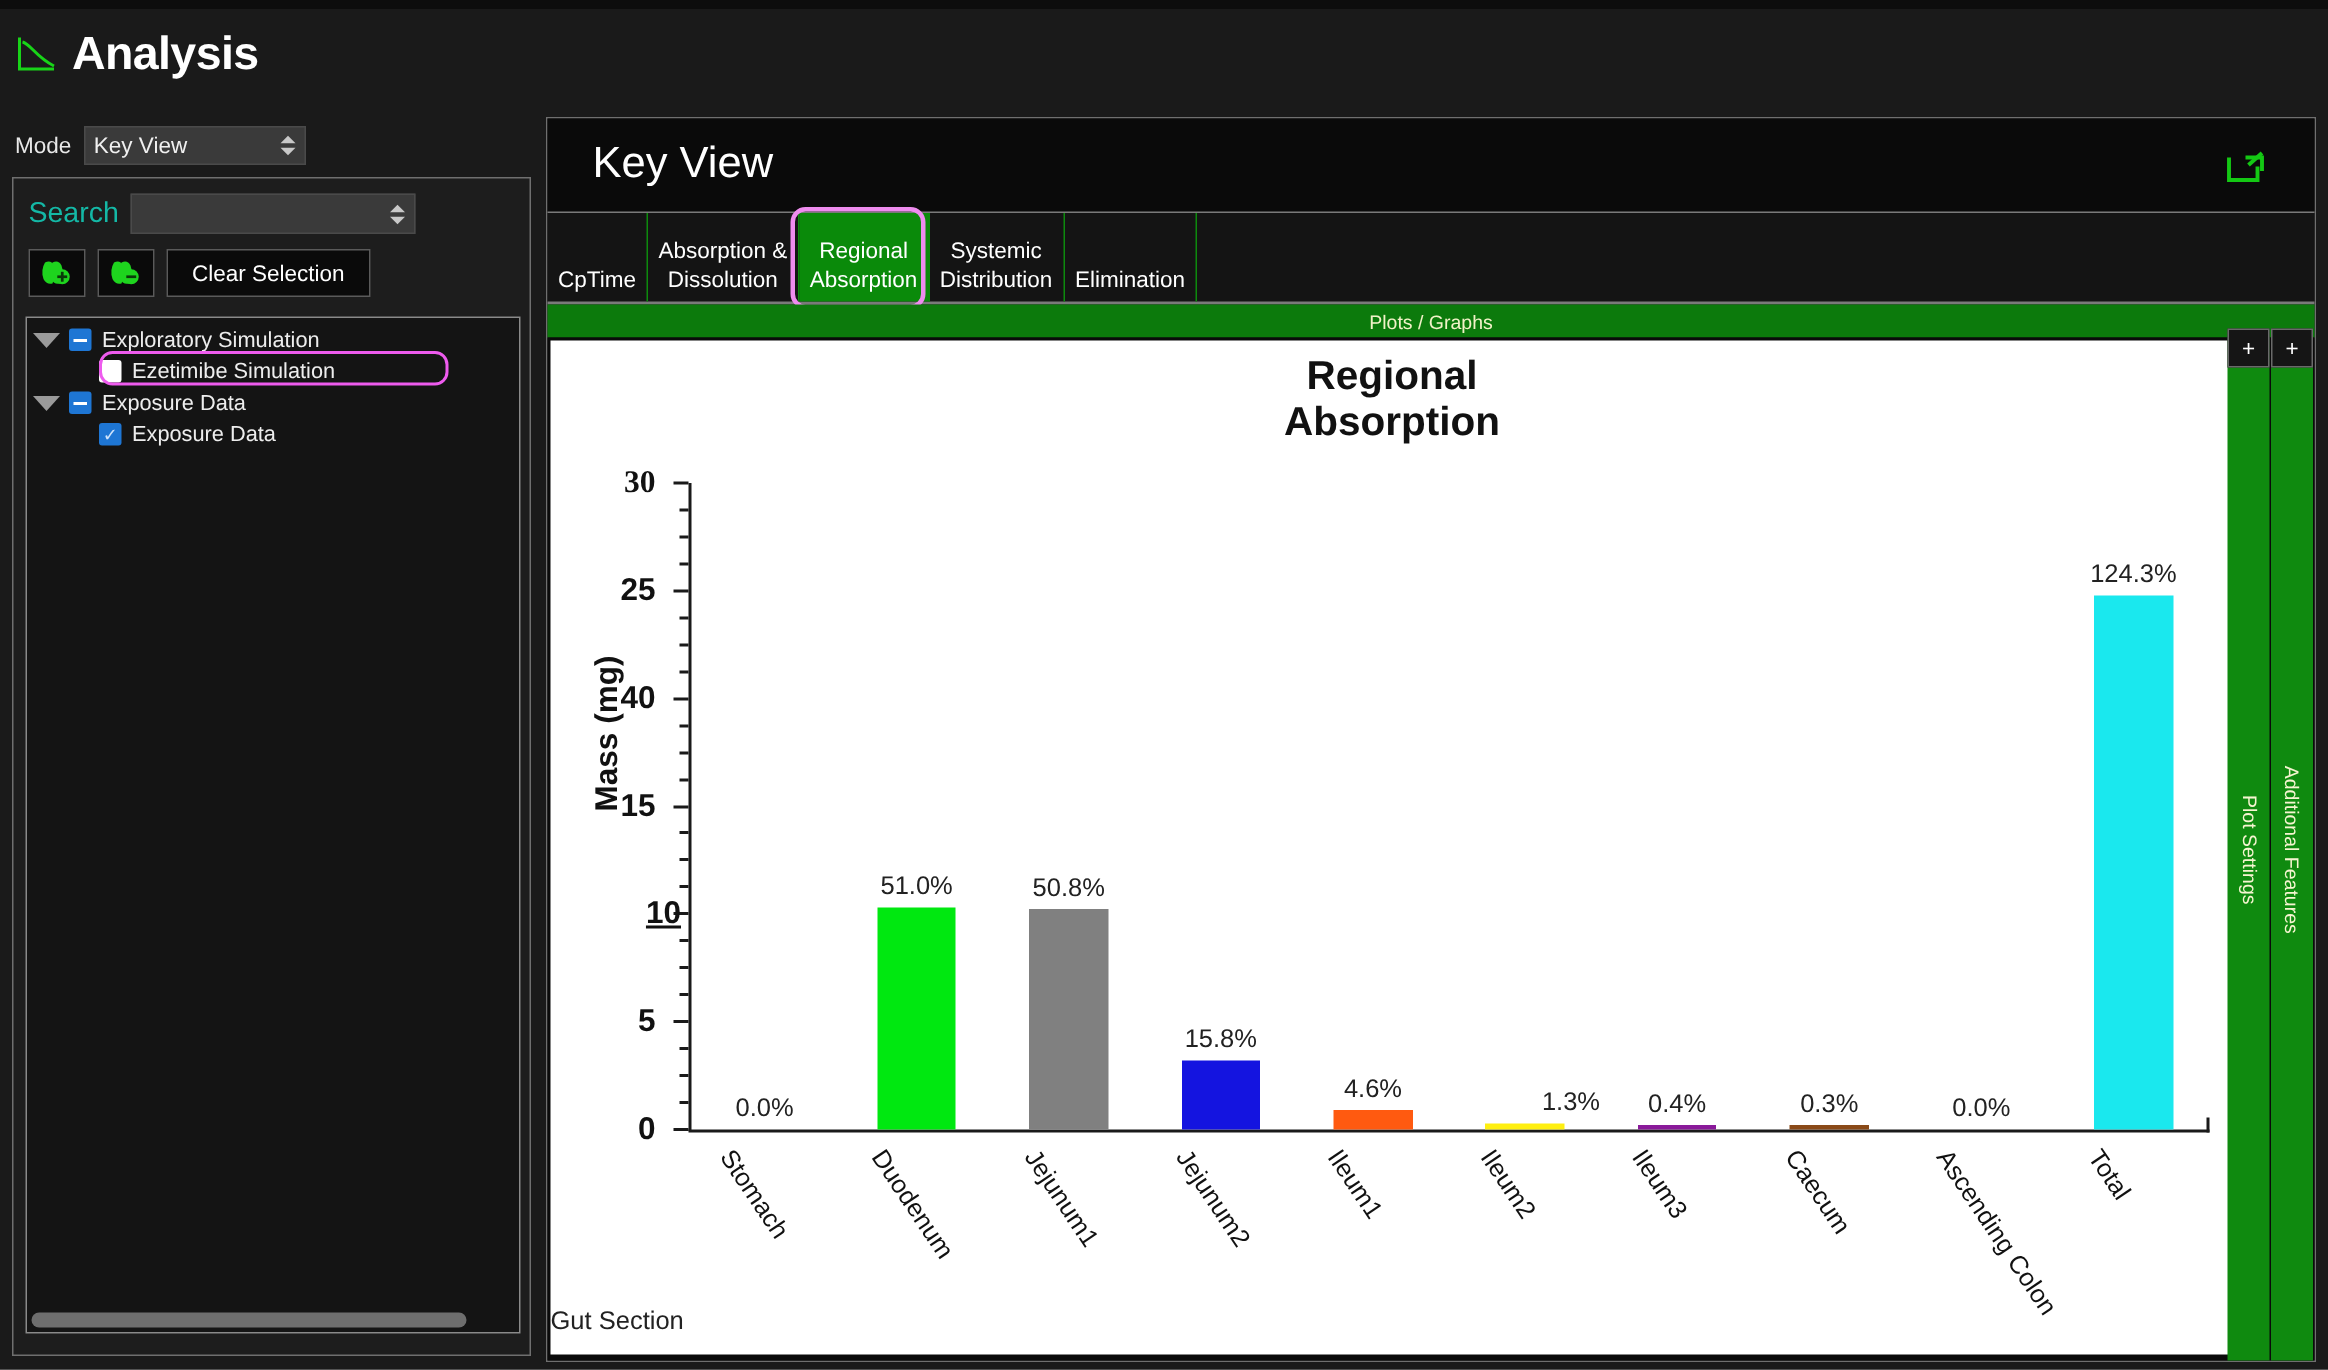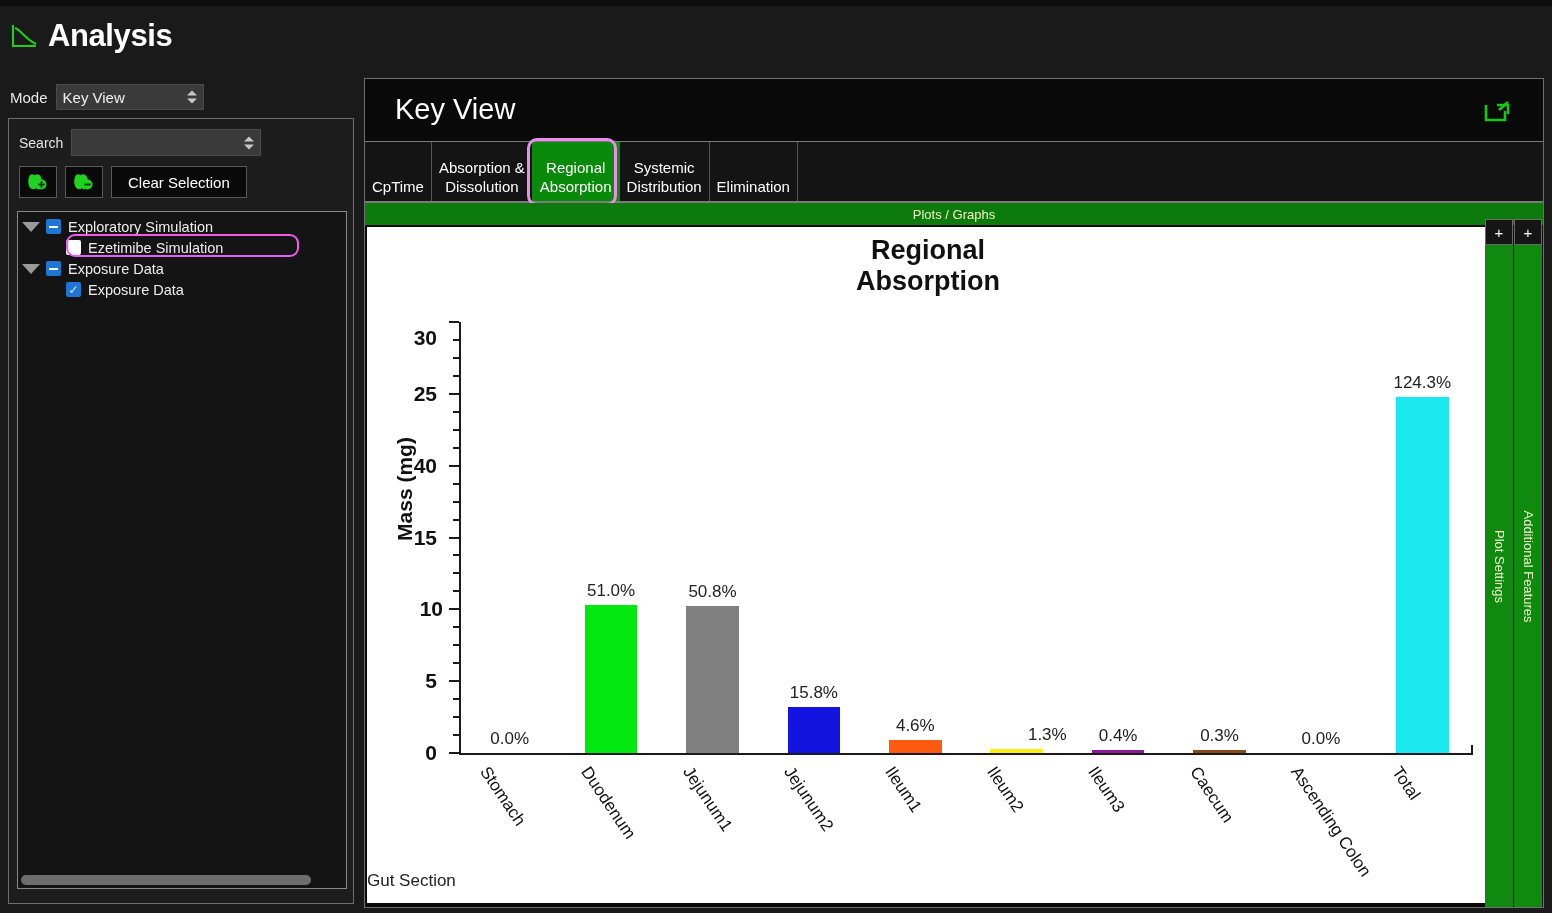--- a/index.html
+++ b/index.html
@@ -37,21 +37,21 @@
           display:flex; flex-direction:column; gap:3px; }
   .spin .up   { width:0;height:0;border-left:5px solid transparent;border-right:5px solid transparent;border-bottom:5px solid #c8c8c8; }
   .spin .down { width:0;height:0;border-left:5px solid transparent;border-right:5px solid transparent;border-top:5px solid #c8c8c8; }
 
   
   .sidebar {
     position:absolute; left:8px; top:118px; width:346px; height:786px;
     border:1px solid #6f6f6f; background:#1d1d1d;
   }
   .search-row { display:flex; align-items:center; gap:8px; padding:10px 10px 0 10px; }
-  .search-label { color:#e5e5e5; font-size:14px; }
+  .search-label { color:#14b8a6; font-size:19px; }
   .search-input {
     width:190px; height:27px; background:#3a3a3a; border:1px solid #4a4a4a;
     position:relative; display:flex; align-items:center; padding:0 6px;
     color:#f0f0f0; font-size:14px;
   }
   .btn-row { display:flex; align-items:center; gap:8px; padding:10px 10px 0 10px; }
   .icon-btn {
     width:38px; height:32px; background:#0a0a0a; border:1px solid #5a5a5a;
     display:flex; align-items:center; justify-content:center;
   }
@@ -331,29 +331,29 @@
       <div class="axis-v"></div>
       <div class="axis-h"></div>
       <div class="axis-h-cap"></div>
 
       <div id="yticks">
           <div class="tick-major" style="top: 525px;"></div>
           <div class="ytick-label" style="top: 515px; left: 26px;">0</div>
           <div class="tick-major" style="top: 453.167px;"></div>
           <div class="ytick-label" style="top: 443.167px; left: 26px;">5</div>
           <div class="tick-major" style="top: 381.333px;"></div>
-          <div class="ytick-label" style="top: 371.333px; left: 32px;">10</div>
+          <div class="ytick-label" style="top: 371.333px; left: 43px; text-decoration: underline;">10</div>
           <div class="tick-major" style="top: 309.5px;"></div>
           <div class="ytick-label" style="top: 299.5px; left: 26px;">15</div>
           <div class="tick-major" style="top: 237.667px;"></div>
           <div class="ytick-label" style="top: 227.667px; left: 26px;">40</div>
           <div class="tick-major" style="top: 165.833px;"></div>
           <div class="ytick-label" style="top: 155.833px; left: 26px;">25</div>
           <div class="tick-major" style="top: 94px;"></div>
-          <div class="ytick-label" style="top: 100px; left: 26px;">30</div>
+          <div class="ytick-label" style="top: 84px; left: 26px; font-family: Liberation Serif, serif;">30</div>
           <div class="tick-minor" style="top: 507.042px;"></div>
           <div class="tick-minor" style="top: 489.083px;"></div>
           <div class="tick-minor" style="top: 471.125px;"></div>
           <div class="tick-minor" style="top: 435.208px;"></div>
           <div class="tick-minor" style="top: 417.25px;"></div>
           <div class="tick-minor" style="top: 399.292px;"></div>
           <div class="tick-minor" style="top: 363.375px;"></div>
           <div class="tick-minor" style="top: 345.417px;"></div>
           <div class="tick-minor" style="top: 327.458px;"></div>
           <div class="tick-minor" style="top: 291.542px;"></div>

